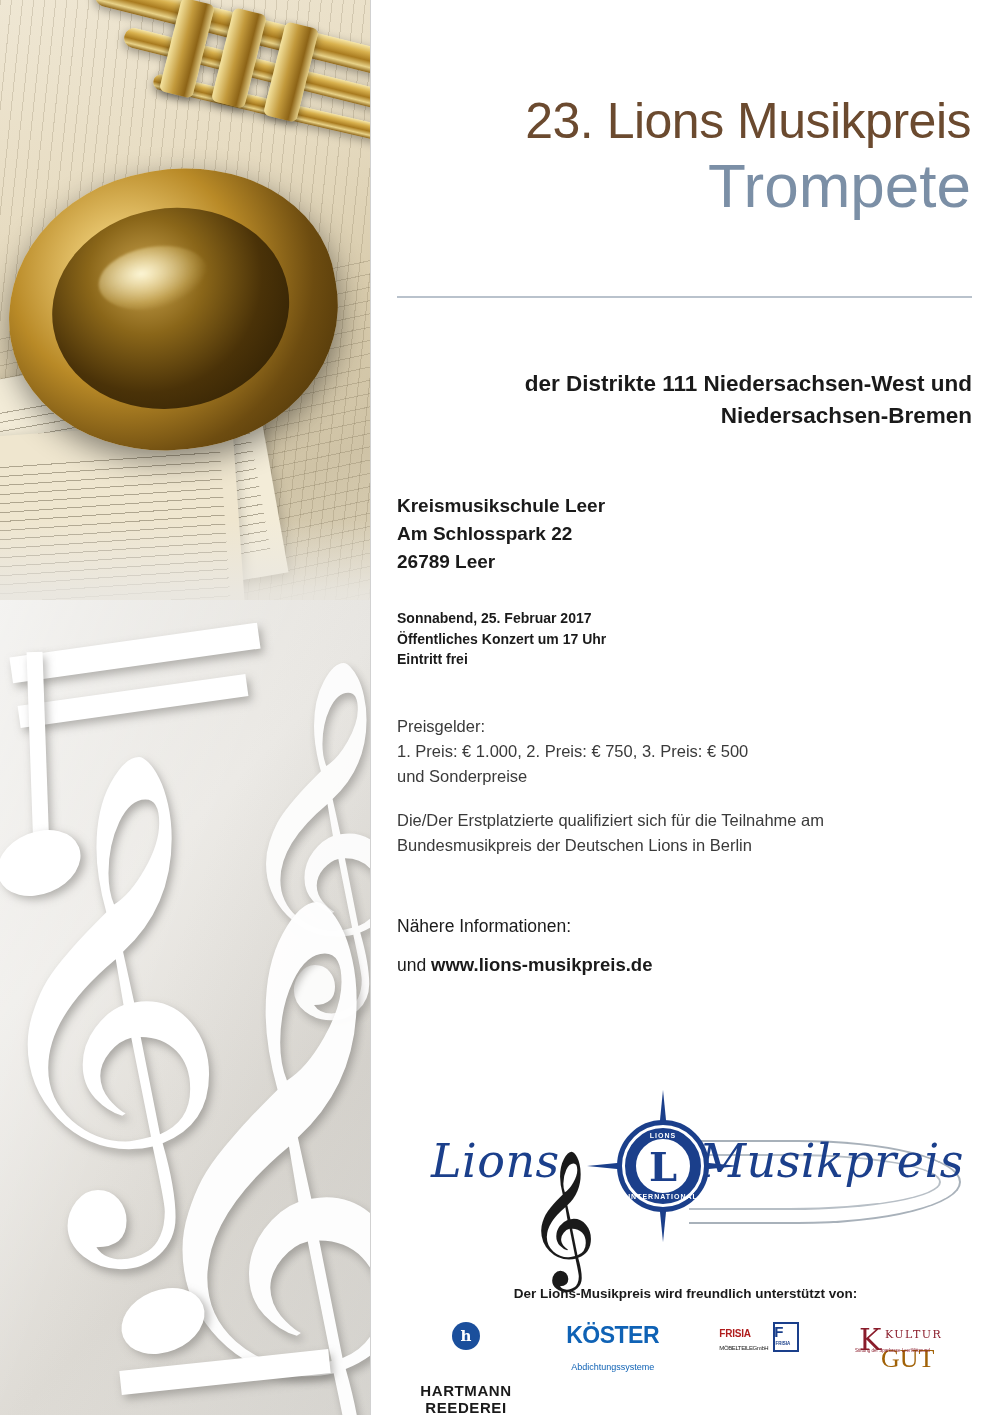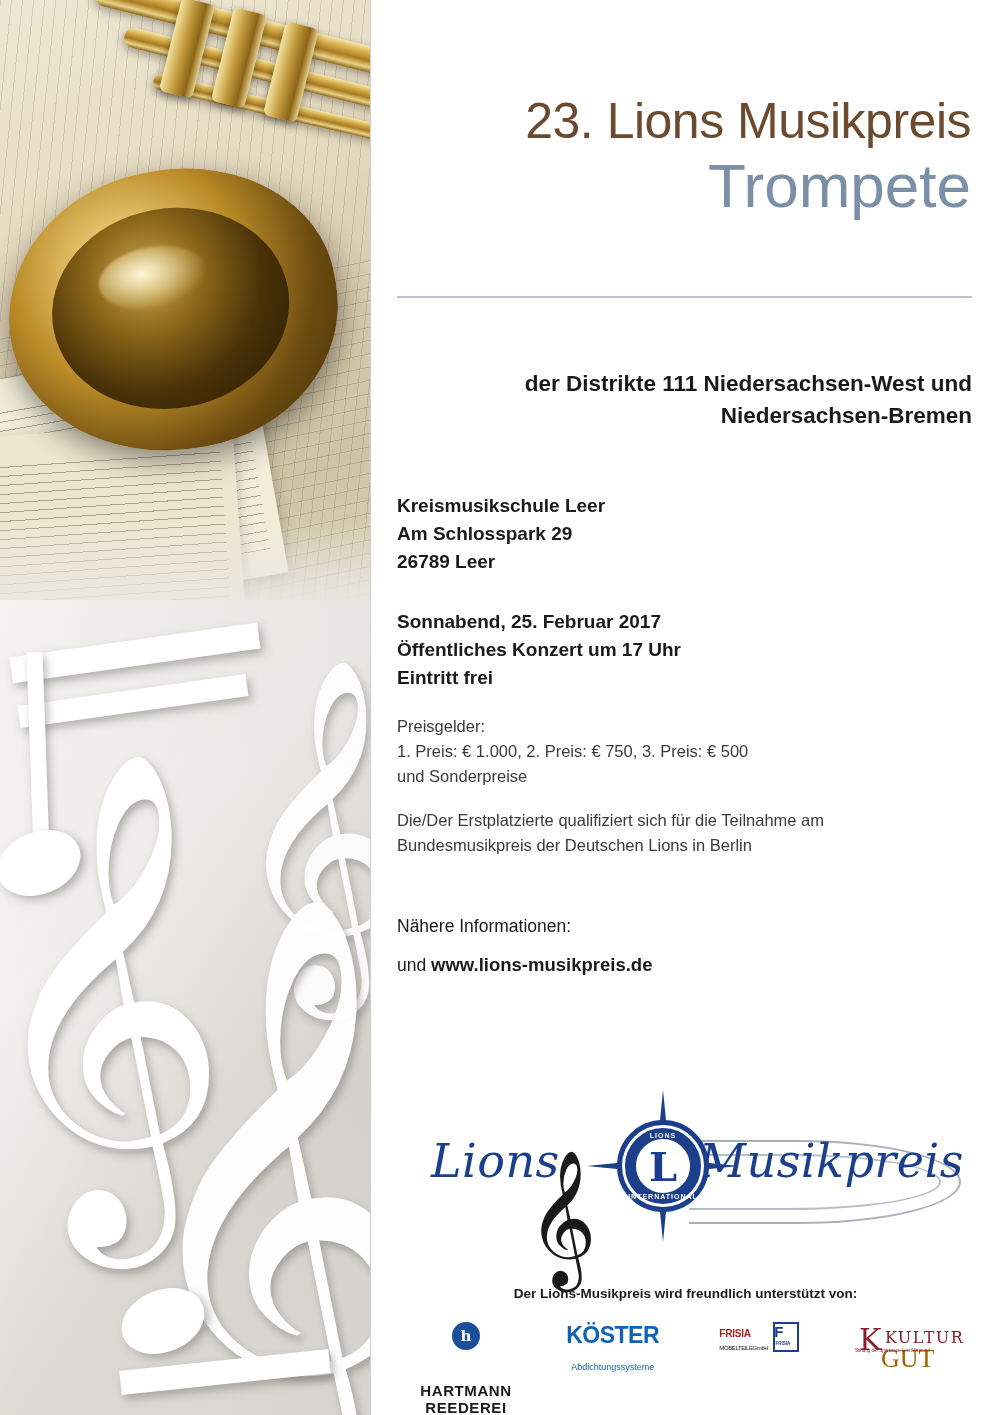--- a/index.html
+++ b/index.html
@@ -224,21 +224,21 @@
   }
   .venue {
     top: 492px;
     font-weight: bold;
     font-size: 19px;
     line-height: 1.48;
   }
   .datetime {
     top: 608px;
     font-weight: bold;
-    font-size: 19px;
+    font-size: 14px;
     line-height: 1.48;
   }
   .prizes {
     top: 714px;
     font-size: 16.5px;
     line-height: 1.52;
     color: #3a3a3a;
   }
   .qualify {
     top: 808px;
@@ -401,21 +401,21 @@
 
   .sp-kultur { position: relative; height: 58px; }
   .sp-kultur .k {
     font-family: "DejaVu Serif", serif;
     font-size: 30px;
     color: #8a1c2b;
     position: absolute; left: 18px; top: 0;
   }
   .sp-kultur .w1 {
     position: absolute; left: 44px; top: 6px;
-    font-size: 16px; letter-spacing: 1.5px; color: #8a1c2b;
+    font-size: 11px; letter-spacing: 1.5px; color: #8a1c2b;
     font-family: "DejaVu Serif", serif;
   }
   .sp-kultur .w2 {
     position: absolute; left: 40px; top: 22px;
     font-family: Liberation Serif, serif;
     font-size: 26px; color: #a16207;
   }
   .sp-kultur .tiny {
     position: absolute; left: 14px; top: 26px;
     font-size: 4.5px; line-height: 1.2; color: #8a1c2b; text-align: left;
@@ -479,21 +479,21 @@
 
     <div class="rule"></div>
 
     <div class="district">
       <div>der Distrikte 111 Niedersachsen-West und</div>
       <div>Niedersachsen-Bremen</div>
     </div>
 
     <div class="block venue">
       <div>Kreismusikschule Leer</div>
-      <div>Am Schlosspark 29</div>
+      <div>Am Schlosspark 22</div>
       <div>26789 Leer</div>
     </div>
 
     <div class="block datetime">
       <div>Sonnabend, 25. Februar 2017</div>
       <div>Öffentliches Konzert um 17 Uhr</div>
       <div>Eintritt frei</div>
     </div>
 
     <div class="block prizes">

